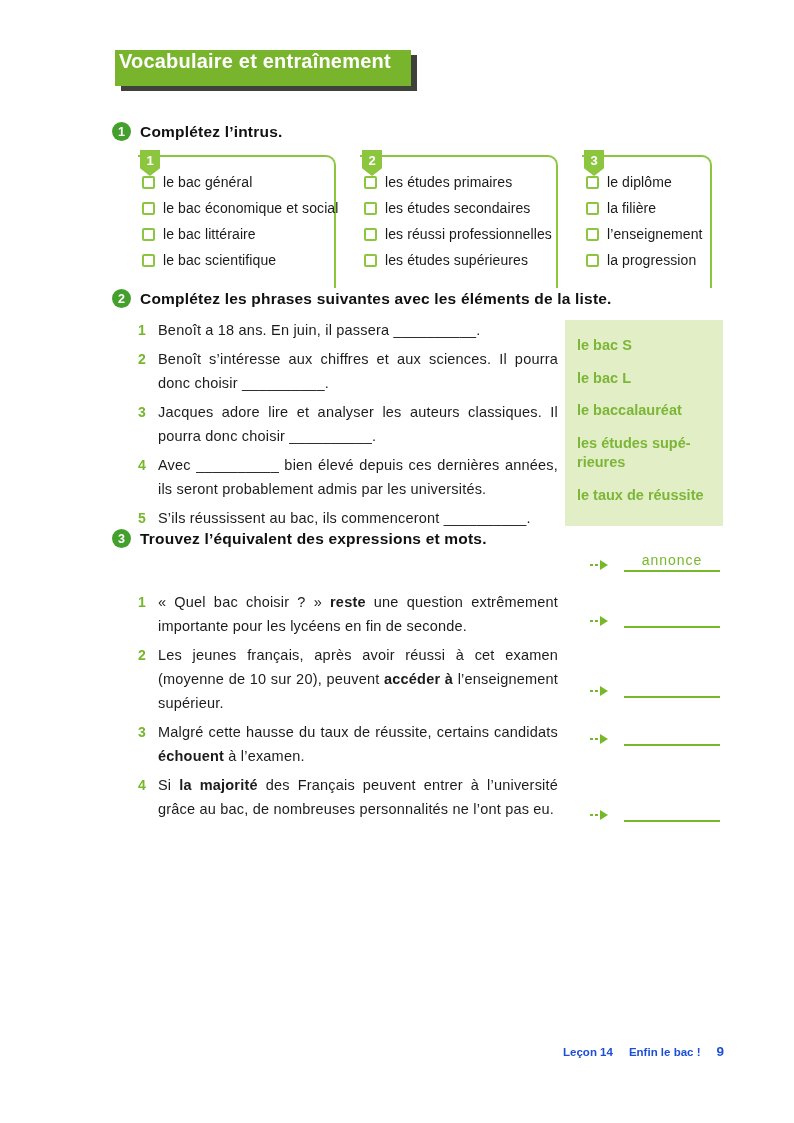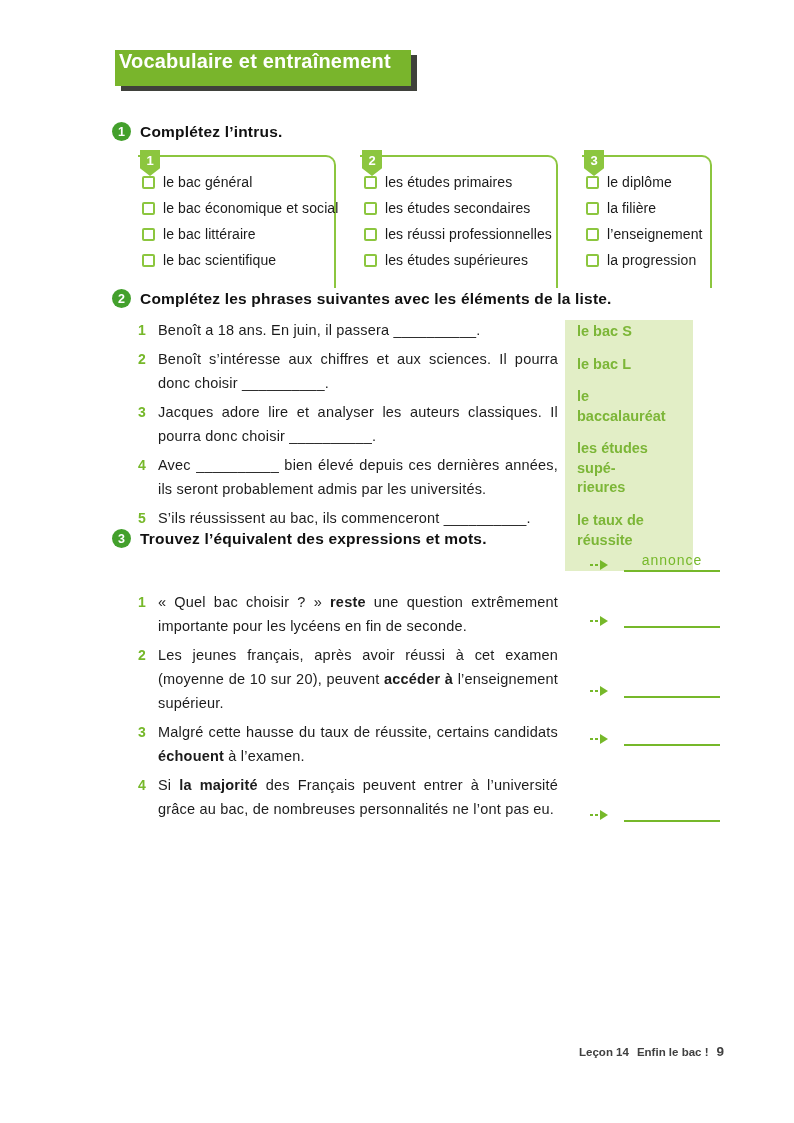--- a/index.html
+++ b/index.html
@@ -31,40 +31,40 @@
   .chk { width:13px; height:13px; border:2px solid #8cc63f; border-radius:2px; background:#fff; margin-right:8px; flex:none; }
   .chk-item span.lbl { font-size:14px; color:#1a1a1a; white-space:nowrap; letter-spacing:.1px; }
 
   
   .sentences { position:absolute; left:138px; top:318px; width:420px; }
   .srow { display:flex; margin-bottom:5px; }
   .snum { color:#76b82a; font-weight:bold; font-size:14px; width:20px; flex:none; line-height:24px; }
   .stext { font-size:14.5px; line-height:24px; text-align:justify; letter-spacing:.2px; flex:1; }
 
   
-  .wordlist { position:absolute; left:565px; top:320px; width:128px; background:#e2eec6; padding:2px 12px 8px 12px; }
+  .wordlist { position:absolute; left:565px; top:320px; width:158px; background:#e2eec6; padding:16px 12px 8px 12px; }
   .wl-item { color:#7cb637; font-weight:bold; font-size:14.5px; line-height:1.35; margin-bottom:13px; white-space:pre-line; }
 
   
   .ex-example { position:absolute; left:138px; top:556px; display:flex; align-items:flex-start; gap:10px; }
   .ex-label { background:#d9e8ae; font-weight:bold; font-size:14px; padding:1px 6px; color:#222; flex:none; }
   .ex-text { font-size:14.5px; font-style:italic; color:#76b82a; line-height:20px; }
   .ex-text b { font-weight:bold; }
   .items3 { position:absolute; left:138px; top:590px; width:420px; }
   .items3 .stext b { font-weight:bold; }
 
   
   .answer { position:absolute; left:590px; width:130px; height:22px; display:flex; align-items:flex-end; gap:16px; }
   .answer .aline { flex:1; border-bottom:2px solid #76b82a; text-align:center; color:#76b82a; font-size:14px;
                    letter-spacing:1px; padding-bottom:2px; line-height:16px; }
   .answer svg { flex:none; margin-bottom:2px; }
 
   
-  .footer { position:absolute; right:70px; top:1044px; display:flex; align-items:baseline; gap:8px;
-            font-weight:bold; color:#404040; }
+  .footer { position:absolute; right:70px; top:1044px; display:flex; align-items:baseline; gap:16px;
+            font-weight:bold; color:#1d4ed8; }
   .footer .f-lesson, .footer .f-chapter { font-size:11.5px; }
   .footer .f-page { font-size:13.5px; }
 </style>
 </head>
 <body>
 
 <div class="page">
 
   <div class="banner">
     <span>Vocabulaire et entraînement</span>

